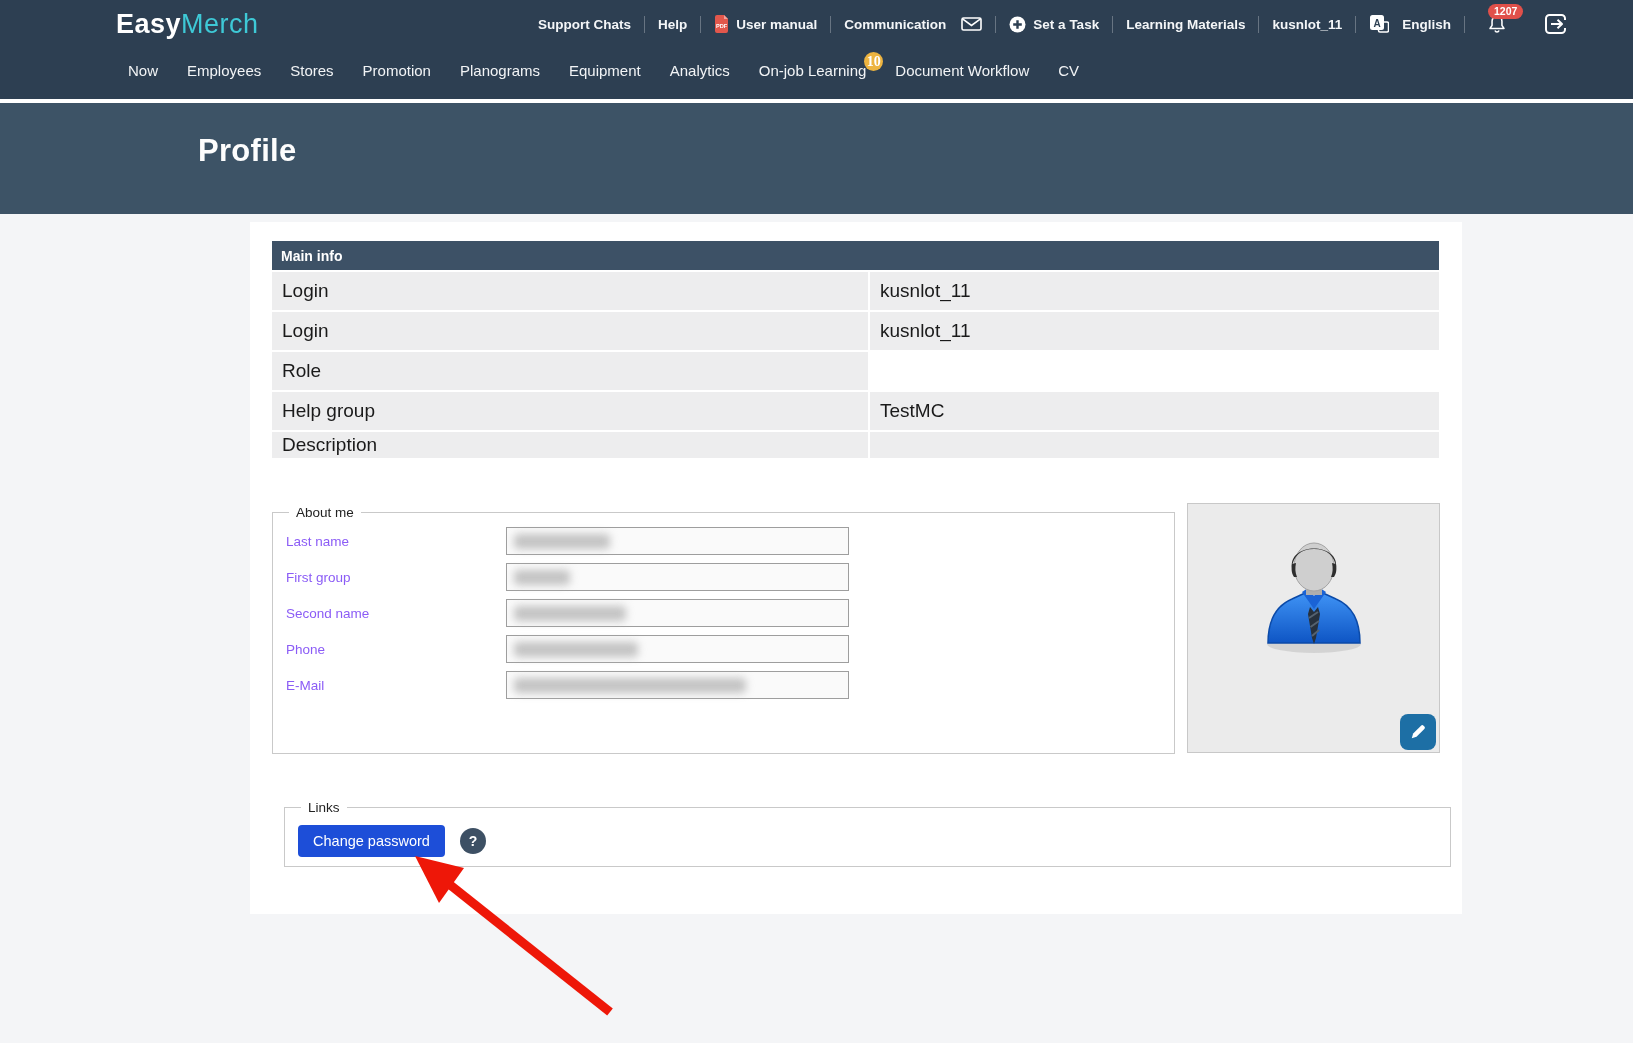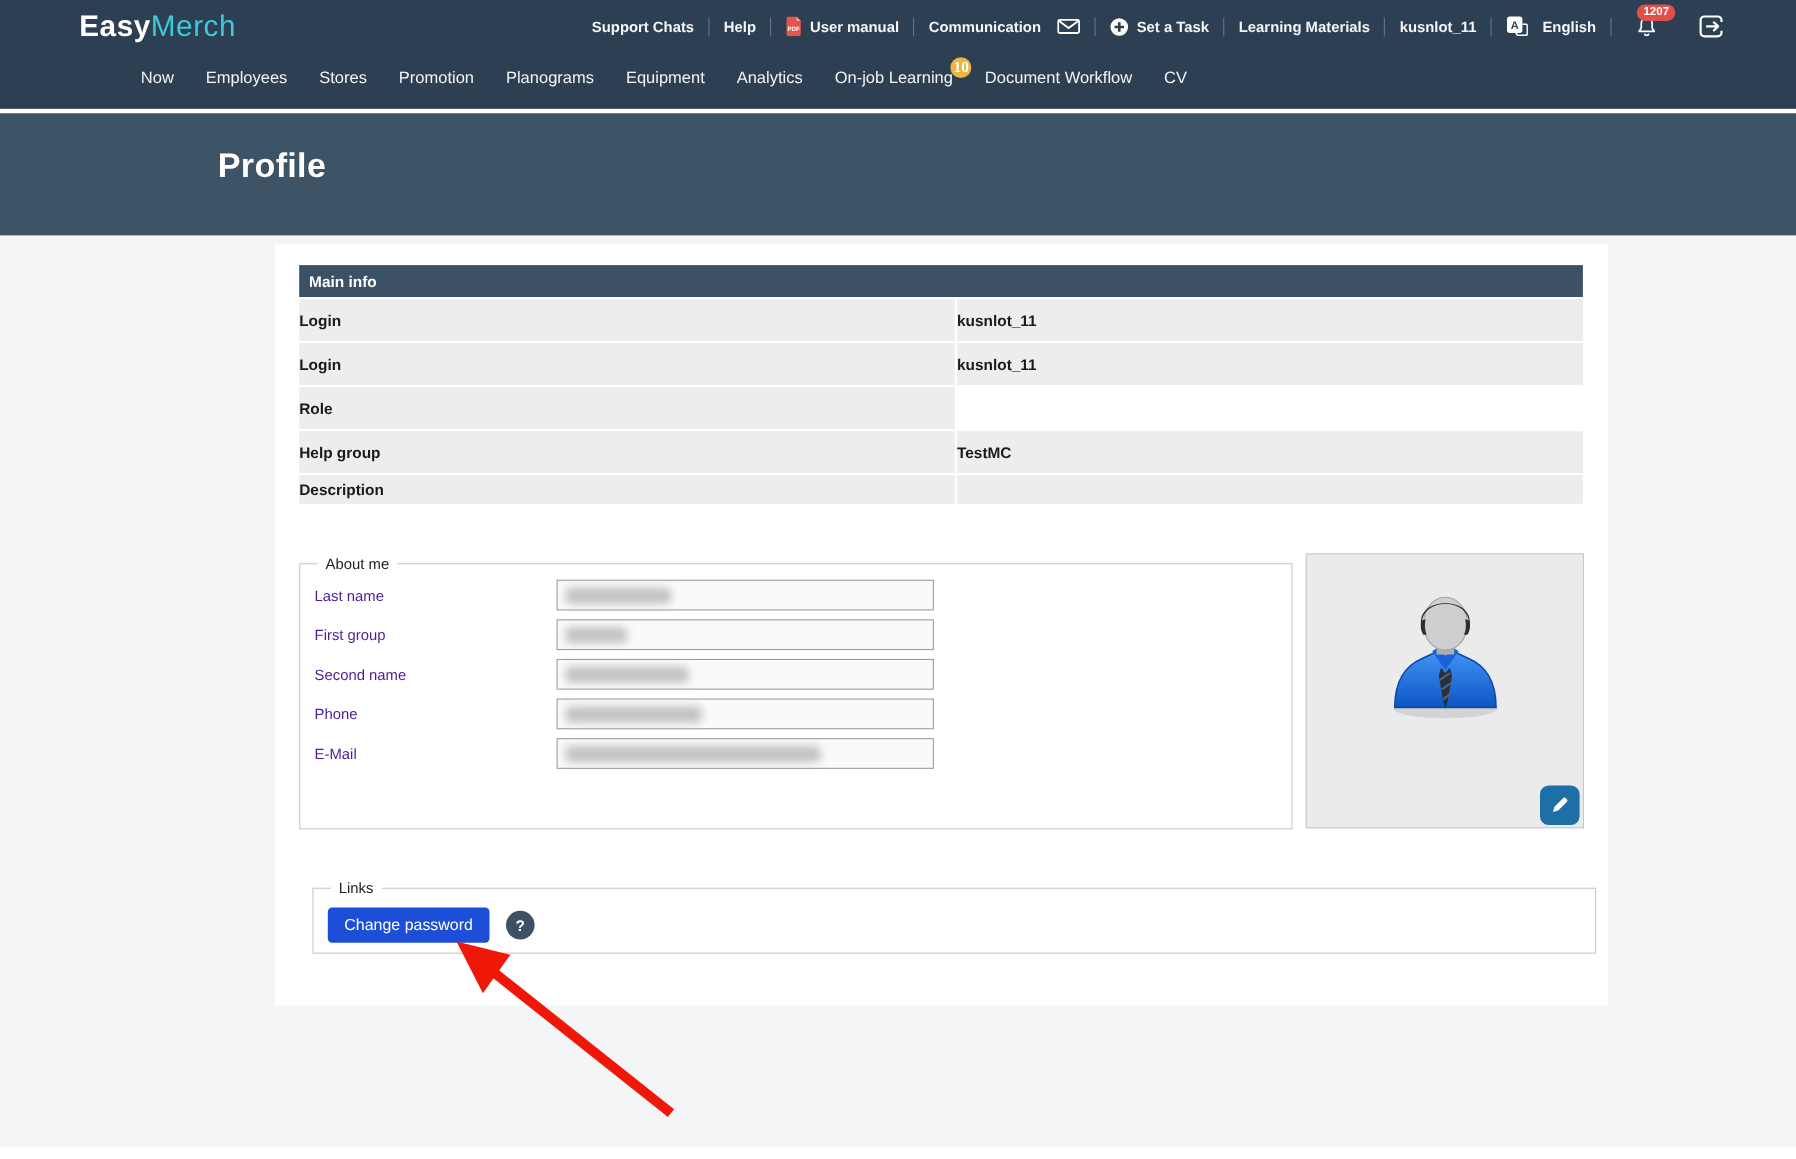--- a/index.html
+++ b/index.html
@@ -3,21 +3,21 @@
 <meta charset="utf-8">
 <style>
   * { margin:0; padding:0; box-sizing:border-box; }
   html,body { width:1633px; height:1054px; }
   body {
     font-family:"Liberation Sans","DejaVu Sans",sans-serif;
     background:#f4f5f7; position:relative; overflow:hidden; color:#1c1c1c;
   }
   
   .navbar { position:absolute; top:0; left:0; width:1633px; height:99px; background:#2d3f52; }
-  .nav-row1 { display:flex; align-items:center; height:48px; padding:0 54px 0 72px; }
+  .nav-row1 { display:flex; align-items:center; height:48px; padding:0 54px 0 116px; }
   .brand { font-size:27px; letter-spacing:.5px; white-space:nowrap; cursor:pointer; }
   .brand .b1 { color:#ffffff; font-weight:700; }
   .brand .b2 { color:#3ec9d6; font-weight:500; }
   .tmenu { margin-left:auto; display:flex; align-items:center; }
   .titem { display:flex; align-items:center; gap:7px; color:#f4f6f8; font-size:13.5px; font-weight:700; padding:0 13px; white-space:nowrap; cursor:pointer; text-decoration:none; }
   .sep { width:1px; height:17px; background:rgba(255,255,255,.28); }
   .icon-btn { position:relative; display:flex; align-items:center; padding:0 11px; cursor:pointer; }
   .notif-badge { position:absolute; top:-9px; left:13px; background:#e0504a; color:#fff; font-size:10.5px; font-weight:700; border-radius:9px; padding:2px 6px; line-height:1; }
   
   .nav-row2 { display:flex; align-items:center; height:51px; padding:0 0 6px 128px; gap:29px; }
@@ -26,32 +26,32 @@
   .nav-gap { position:absolute; top:99px; left:0; width:1633px; height:4px; background:#ffffff; }
   
   .band { position:absolute; top:103px; left:0; width:1633px; height:111px; background:#3d5366; }
   .band h1 { position:absolute; left:198px; top:30px; color:#fdfdfd; font-size:31px; font-weight:600; letter-spacing:.3px; }
   
   .card { position:absolute; left:250px; top:222px; width:1212px; height:692px; background:#ffffff; }
   
   .itable { position:absolute; left:22px; top:19px; width:1167px; }
   .ithead { height:29px; background:#3d5166; color:#fff; font-size:14px; font-weight:700; display:flex; align-items:center; padding-left:9px; margin-bottom:2px; }
   .trow { display:flex; gap:2px; margin-bottom:2px; }
-  .tcell { background:#ededee; display:flex; align-items:center; font-size:14px; font-weight:700; color:#1a1a1a; padding-left:0; }
+  .tcell { background:#ededee; display:flex; align-items:center; font-size:19px; font-weight:400; color:#1a1a1a; padding-left:10px; }
   .trow .lab { width:596px; }
   .trow .val { flex:1; }
   .h38 .tcell { height:38px; }
   .h26 .tcell { height:26px; }
   
   fieldset { border:1px solid #c9c9c9; }
   legend { font-size:13.5px; color:#222; padding:0 7px; margin-left:16px; }
   .about-fs { position:absolute; left:22px; top:283px; width:903px; height:249px; }
   .frow { display:flex; align-items:center; height:28px; margin:0 0 8px 13px; }
   .frow:first-of-type { margin-top:7px; }
-  .frow label { width:220px; font-size:13.5px; color:#4c1d95; }
+  .frow label { width:220px; font-size:13.5px; color:#8b5cf6; }
   .input { width:343px; height:28px; background:#fafafa; border:1px solid #9e9e9e; display:flex; align-items:center; padding-left:7px; }
   .redacted { height:15px; border-radius:4px; background:#b5b5b5; filter:blur(4px); opacity:.8; }
   .r1{width:96px}.r2{width:56px}.r3{width:112px}.r4{width:124px}.r5{width:232px}
   
   .photo-panel { position:absolute; left:937px; top:281px; width:253px; height:250px; background:#ebebeb; border:1px solid #c8c8c8; }
   .person { position:absolute; left:65px; top:26px; }
   .edit-photo { position:absolute; right:3px; bottom:2px; width:36px; height:36px; background:#1d6fa5; border:none; border-radius:8px; display:flex; align-items:center; justify-content:center; cursor:pointer; }
   
   .links-fs { position:absolute; left:22px; top:578px; width:1167px; height:67px;margin-left:12px; }
   .links-row { display:flex; align-items:center; margin:10px 0 0 13px; gap:15px; }

